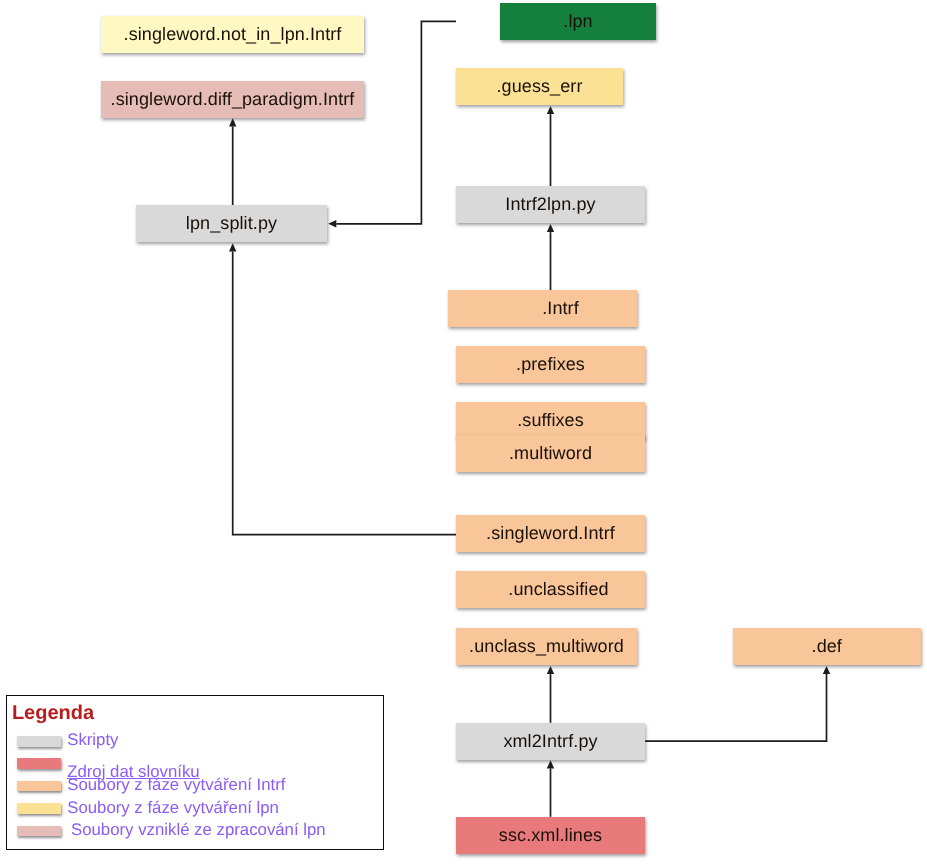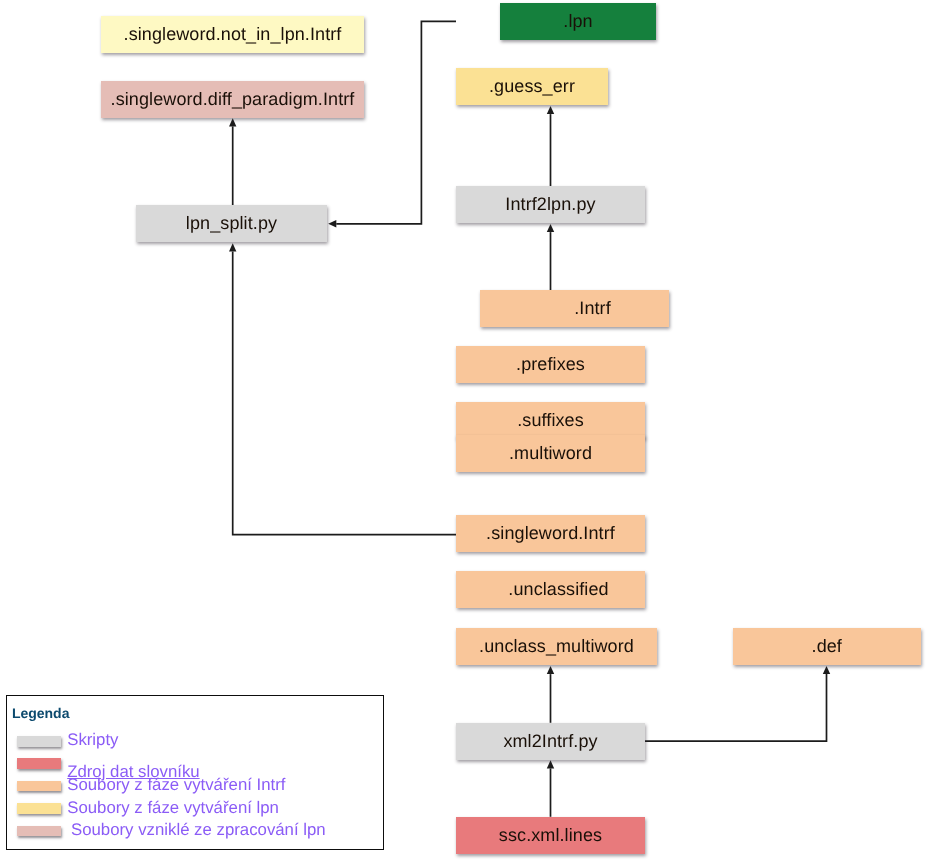--- a/index.html
+++ b/index.html
@@ -5,21 +5,21 @@
 <style>
   html,body{margin:0;padding:0;background:#ffffff;}
   body{width:927px;height:865px;overflow:hidden;font-family:"Liberation Sans",sans-serif;
         -webkit-font-smoothing:antialiased;text-rendering:geometricPrecision;}
   #stage{position:relative;width:927px;height:865px;background:#fff;}
   .node{position:absolute;box-sizing:border-box;display:flex;align-items:center;justify-content:center;
         font-size:18px;color:#1a1008;letter-spacing:0.1px;
         box-shadow:1px 2px 3.2px rgba(45,38,48,0.45);}
   svg.edges{position:absolute;left:0;top:0;width:927px;height:865px;pointer-events:none;}
   .legend{position:absolute;box-sizing:border-box;border:1.6px solid #0d0d0d;background:#fff;}
-  .legend-title{position:absolute;font-weight:bold;font-size:14px;color:#0c4a6e;line-height:20px;}
+  .legend-title{position:absolute;font-weight:bold;font-size:20px;color:#b91c1c;line-height:20px;}
   .sw{position:absolute;box-sizing:border-box;box-shadow:1px 2px 2.5px rgba(40,34,44,0.50);}
   .lgl{position:absolute;font-size:16.8px;color:#8b5cf6;white-space:nowrap;line-height:18px;}
 </style>
 </head>
 <body>
 
 <div id="stage">
   <svg class="edges" viewBox="0 0 927 865" xmlns="http://www.w3.org/2000/svg">
     <g id="edge-lines" fill="none" stroke-linecap="butt" stroke="#1c1c1c" stroke-width="1.7">
         <path d="M232.7 205 L232.7 126.4"></path>
@@ -62,45 +62,45 @@
     </div>
     <div class="node" style="left: 101px; top: 81px; width: 263px; height: 37px; background: rgb(229, 189, 182);">
       <span>.singleword.diff_paradigm.Intrf</span>
     </div>
     <div class="node" style="left: 136px; top: 205px; width: 191px; height: 37px; background: rgb(217, 217, 217);">
       <span>lpn_split.py</span>
     </div>
     <div class="node" style="left: 456px; top: 3px; width: 156px; height: 37px; background: #15803d; margin-left: 44px;">
       <span>.lpn</span>
     </div>
-    <div class="node" style="left: 456px; top: 68px; width: 152px; height: 37px; background: rgb(251, 225, 148);">
+    <div class="node" style="left: 456px; top: 68px; width: 167px; height: 37px; background: rgb(251, 225, 148);">
       <span>.guess_err</span>
     </div>
     <div class="node" style="left: 456px; top: 186px; width: 189px; height: 37px; background: rgb(217, 217, 217);">
       <span>Intrf2lpn.py</span>
     </div>
-    <div class="node" style="left: 480px; top: 290px; width: 189px; height: 37px; background: rgb(249, 198, 154); padding-left: 36px;">
+    <div class="node" style="left: 448px; top: 290px; width: 189px; height: 37px; background: rgb(249, 198, 154); padding-left: 36px;">
       <span>.Intrf</span>
     </div>
     <div class="node" style="left: 456px; top: 346px; width: 189px; height: 37px; background: rgb(249, 198, 154);">
       <span>.prefixes</span>
     </div>
     <div class="node" style="left: 456px; top: 402px; width: 189px; height: 37px; background: rgb(249, 198, 154);">
       <span>.suffixes</span>
     </div>
     <div class="node" style="left: 456px; top: 435px; width: 189px; height: 37px; background: rgb(249, 198, 154);">
       <span>.multiword</span>
     </div>
     <div class="node" style="left: 456px; top: 515px; width: 189px; height: 37px; background: rgb(249, 198, 154);">
       <span>.singleword.Intrf</span>
     </div>
     <div class="node" style="left: 456px; top: 571px; width: 189px; height: 37px; background: rgb(249, 198, 154); padding-left: 16px;">
       <span>.unclassified</span>
     </div>
-    <div class="node" style="left: 456px; top: 628px; width: 201px; height: 37px; background: rgb(249, 198, 154);">
+    <div class="node" style="left: 456px; top: 628px; width: 181px; height: 37px; background: rgb(249, 198, 154);">
       <span>.unclass_multiword</span>
     </div>
     <div class="node" style="left: 732.5px; top: 628px; width: 188.5px; height: 37px; background: rgb(249, 198, 154);">
       <span>.def</span>
     </div>
     <div class="node" style="left: 456px; top: 722.8px; width: 189px; height: 37.4px; background: rgb(217, 217, 217);">
       <span>xml2Intrf.py</span>
     </div>
     <div class="node" style="left: 456px; top: 816.8px; width: 189px; height: 37.4px; background: rgb(232, 122, 124);">
       <span>ssc.xml.lines</span>

